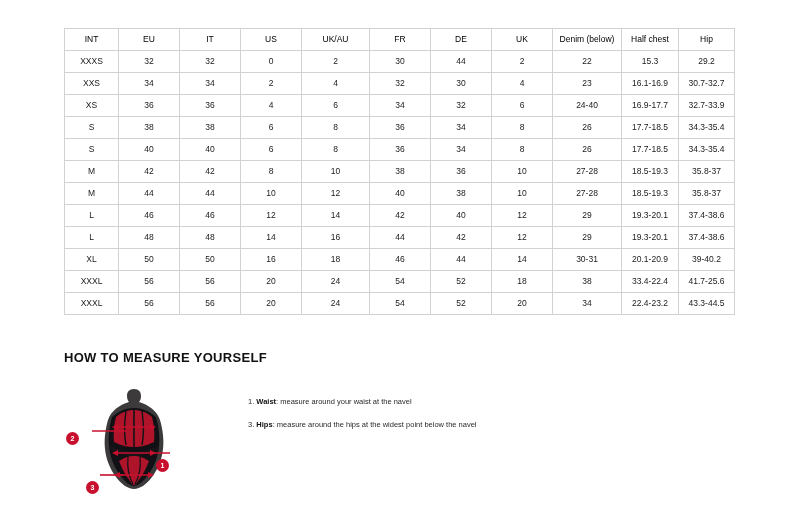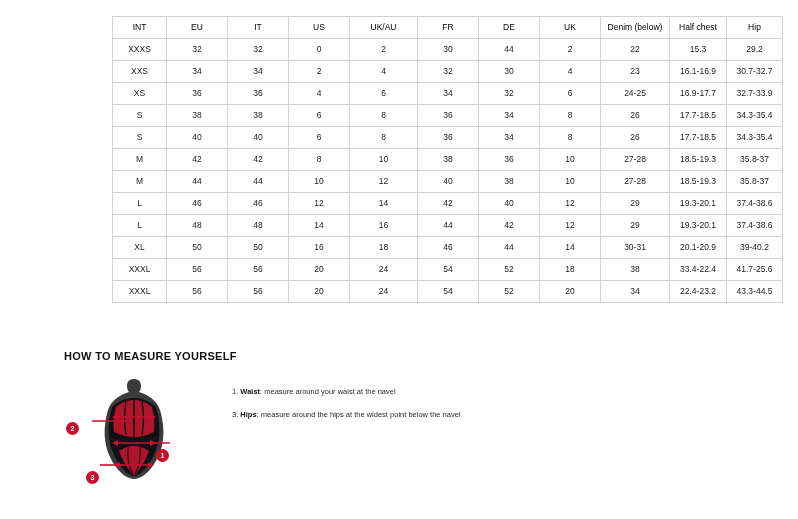--- a/index.html
+++ b/index.html
@@ -18,23 +18,22 @@
   .page {
     position: relative;
     width: 798px;
     height: 519px;
   }
 
   
   .size-table-wrap {
     position: absolute;
     left: 64px;
-    top: 16px;
+    top: 28px;
     width: 670px;
-    margin-left: 48px;
   }
   table.size-table {
     border-collapse: collapse;
     width: 670px;
     table-layout: fixed;
   }
   table.size-table th,
   table.size-table td {
     border: 1px solid #d2d2d2;
     text-align: center;
@@ -64,30 +63,31 @@
   col.c-hip    { width: 56px; }
 
   
   .howto {
     position: absolute;
     left: 64px;
     top: 350px;
     width: 670px;
   }
   .howto-title {
-    font-size: 11px;
+    font-size: 13px;
     font-weight: bold;
     letter-spacing: 0.3px;
     color: #111;
-    margin-bottom: 13px;
+    margin-bottom: 20px;
   }
   .howto-body {
     position: relative;
     display: flex;
     align-items: flex-start;
+    gap: 16px;
   }
   .figure-box {
     position: relative;
     width: 120px;
     height: 125px;
     flex: 0 0 120px;
   }
   .steps {
     margin-left: 48px;
     padding-top: 12px;
@@ -188,21 +188,21 @@
         </tr>
         <tr>
           <td>XS</td>
           <td>36</td>
           <td>36</td>
           <td>4</td>
           <td>6</td>
           <td>34</td>
           <td>32</td>
           <td>6</td>
-          <td>24-25</td>
+          <td>24-40</td>
           <td>16.9-17.7</td>
           <td>32.7-33.9</td>
         </tr>
         <tr>
           <td>S</td>
           <td>38</td>
           <td>38</td>
           <td>6</td>
           <td>8</td>
           <td>36</td>

